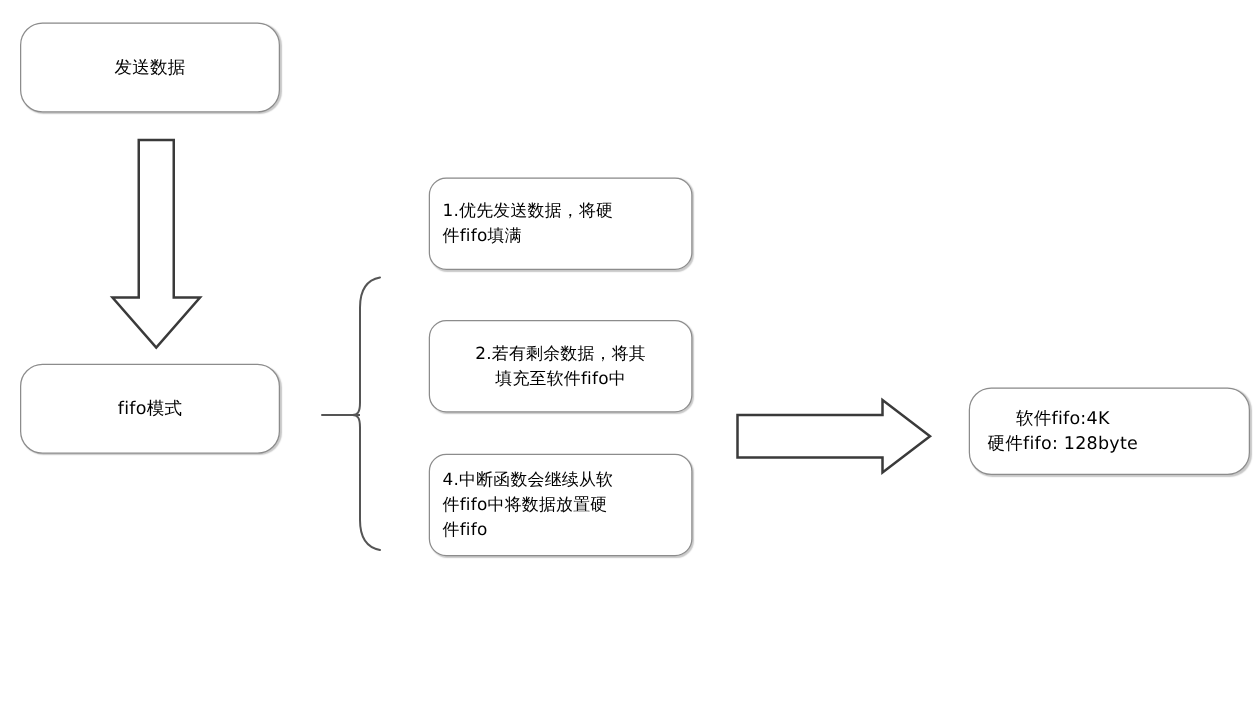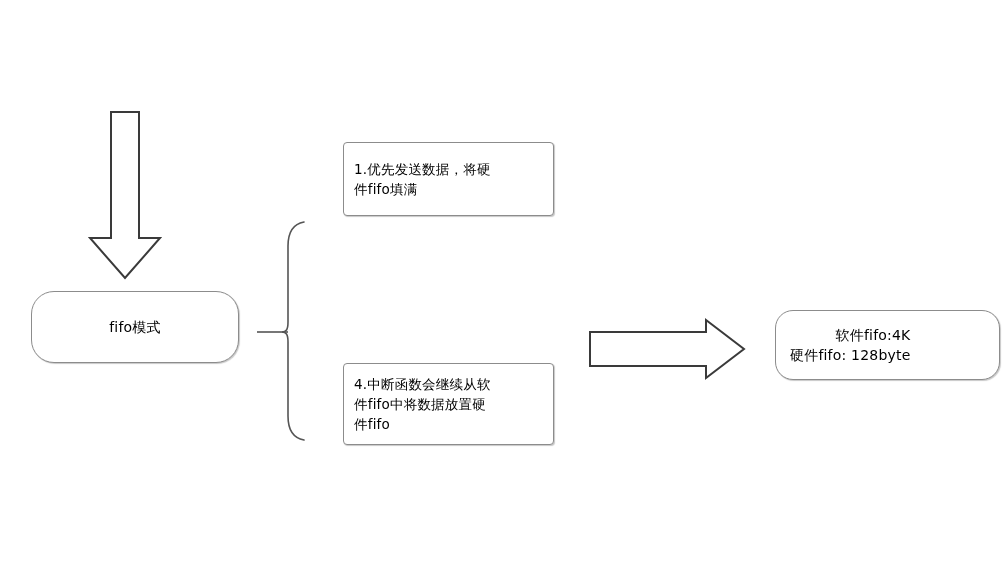--- a/index.html
+++ b/index.html
@@ -33,25 +33,25 @@
     justify-content: center;
     color: #000000;
     font-size: 14px;
     line-height: 1.45;
     letter-spacing: 0.2px;
     white-space: pre-line;
   }
   .node.center-text { text-align: center; }
   .node.left-text {
     justify-content: flex-start;
-    text-align: right;
+    text-align: center;
     padding-left: 14px;
   }
   .node.step {
-    border-radius: 4px;
+    border-radius: 14px;
     font-size: 13.5px;
     line-height: 1.5;
     padding: 0 10px;
     text-align: left;
     justify-content: flex-start;
   }
   .node.step.step-centered {
     text-align: center;
     justify-content: center;
   }
@@ -76,45 +76,52 @@
     stroke: #555555;
     stroke-width: 1.6;
     stroke-linecap: butt;
   }
 </style>
 </head>
 <body>
 
 <div id="canvas">
 
+  <div class="node center-text" style="left:16px; top:18px; width:208px; height:72px;">
+    <span>发送数据</span>
+  </div>
 
   <svg class="arrow-svg" style="left:82px; top:110px;" width="86" height="172" viewBox="0 0 86 172">
     <polygon class="arrow-shape" points="29,2 57,2 57,128 78,128 43,168 8,128 29,128"></polygon>
   </svg>
 
-  <div class="node center-text" style="left:31px; top:291px; width:208px; height:72px;border-radius:23px;">
+  <div class="node center-text" style="left:16px; top:291px; width:208px; height:72px;">
     <span>fifo模式</span>
   </div>
 
   <svg class="arrow-svg" style="left:252px; top:218px;" width="56" height="226" viewBox="0 0 56 226">
     <path class="stem-path" d="M 5,114 L 36,114"></path>
     <path class="brace-path" d="M 52,4
              C 41,6 36,14 36,28
              L 36,104
              C 36,112 34,114 30,114
              C 34,114 36,116 36,124
              L 36,198
              C 36,212 41,220 52,222"></path>
   </svg>
 
   <div class="node step" style="left:343px; top:142px; width:211px; height:74px;">
     <span>1.优先发送数据，将硬
 件fifo填满</span>
   </div>
 
+  <div class="node step step-centered" style="left:343px; top:256px; width:211px; height:74px;">
+    <span>2.若有剩余数据，将其
+填充至软件fifo中</span>
+  </div>
 
   <div class="node step" style="left:343px; top:363px; width:211px; height:82px;">
     <span>4.中断函数会继续从软
 件fifo中将数据放置硬
 件fifo</span>
   </div>
 
 
   <svg class="arrow-svg" style="left:588px; top:318px;" width="160" height="62" viewBox="0 0 160 62">
     <polygon class="arrow-shape" points="2,14 118,14 118,2 156,31 118,60 118,48 2,48"></polygon>

